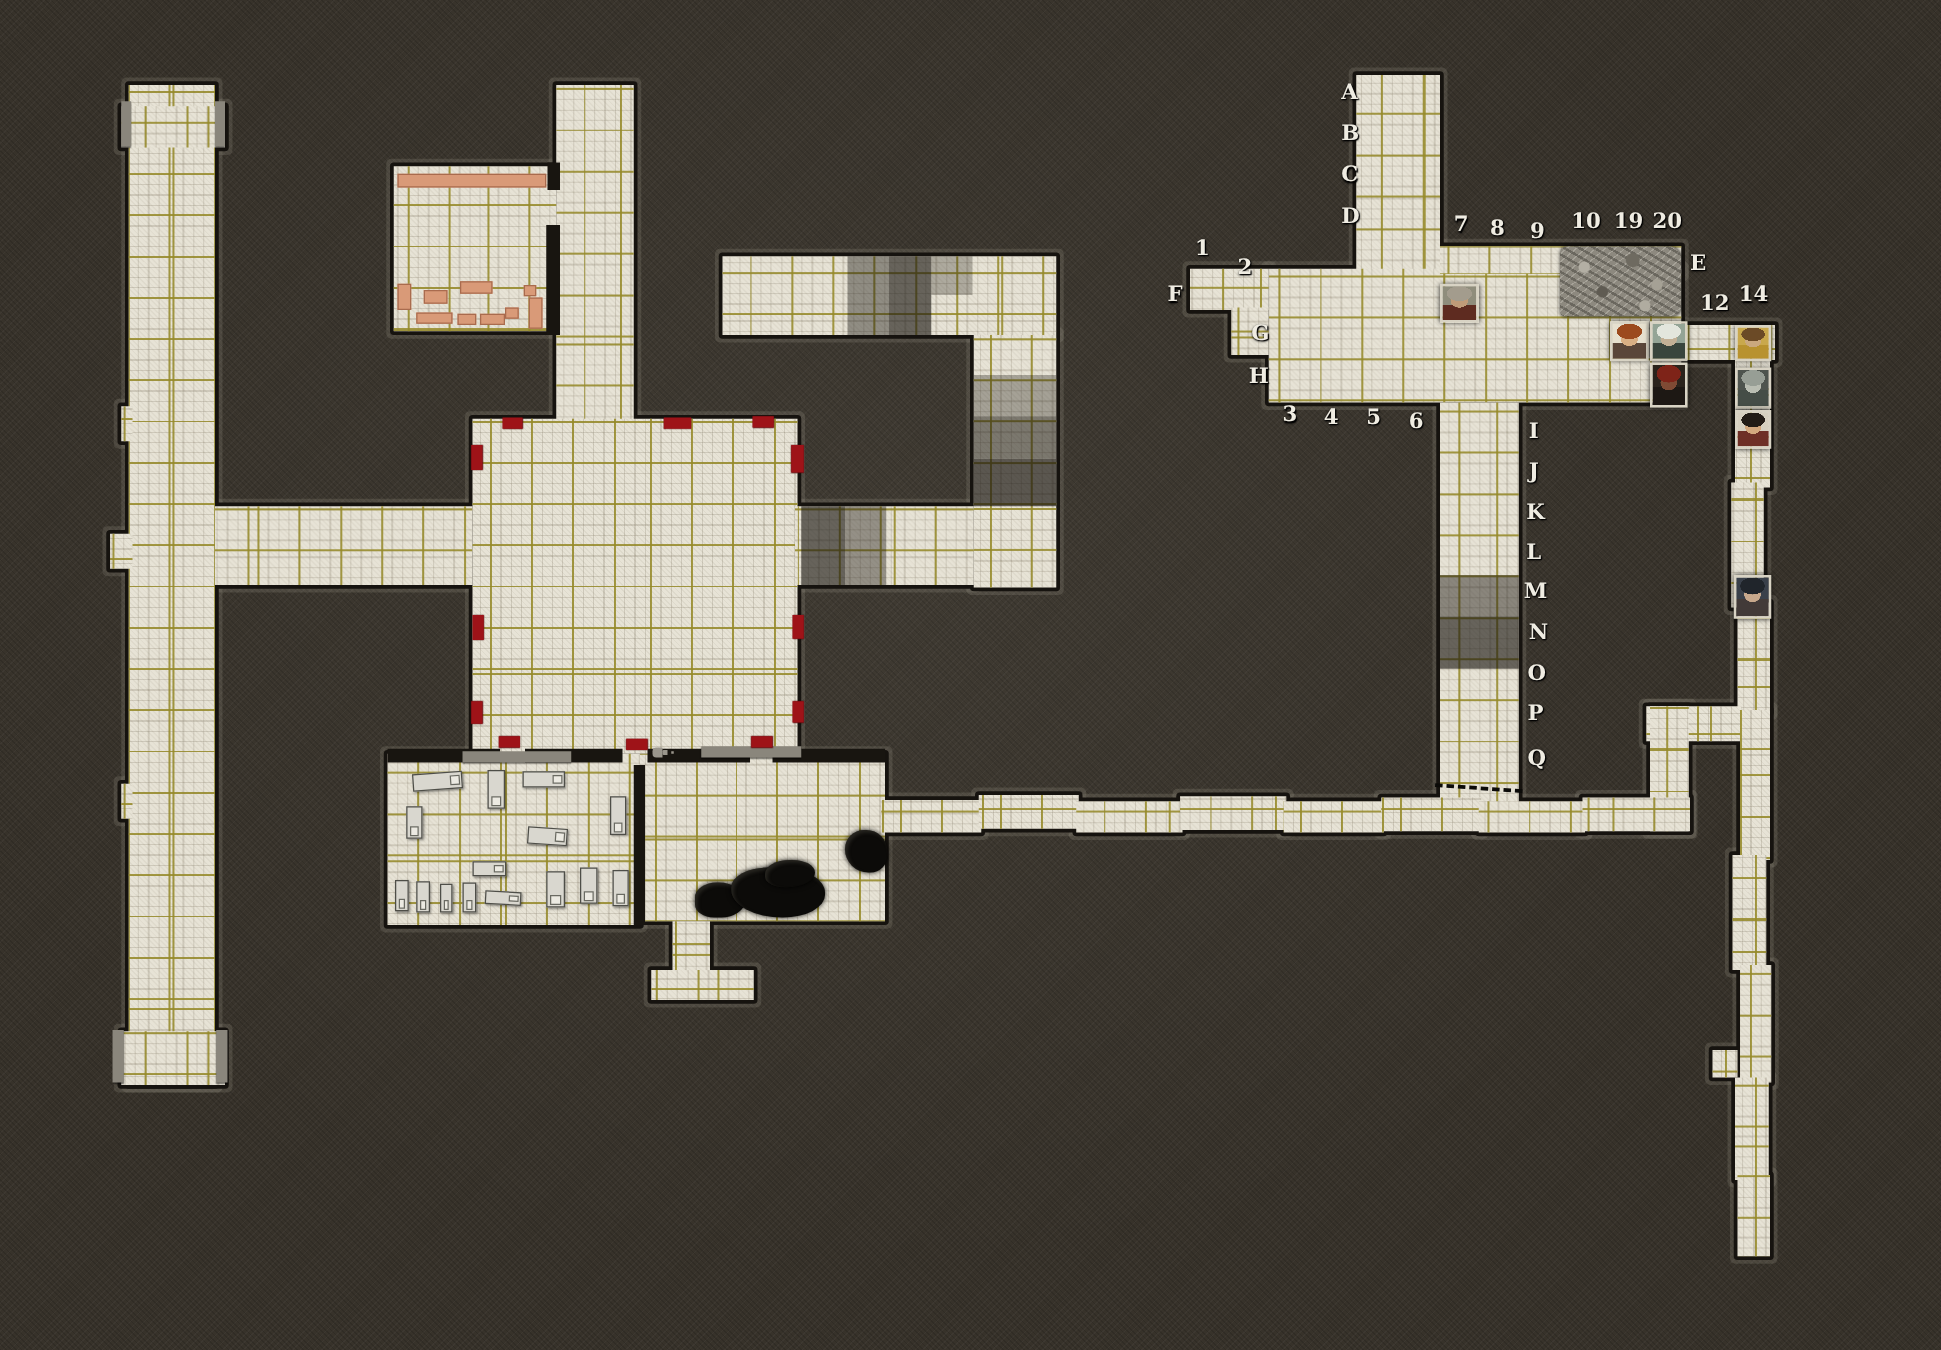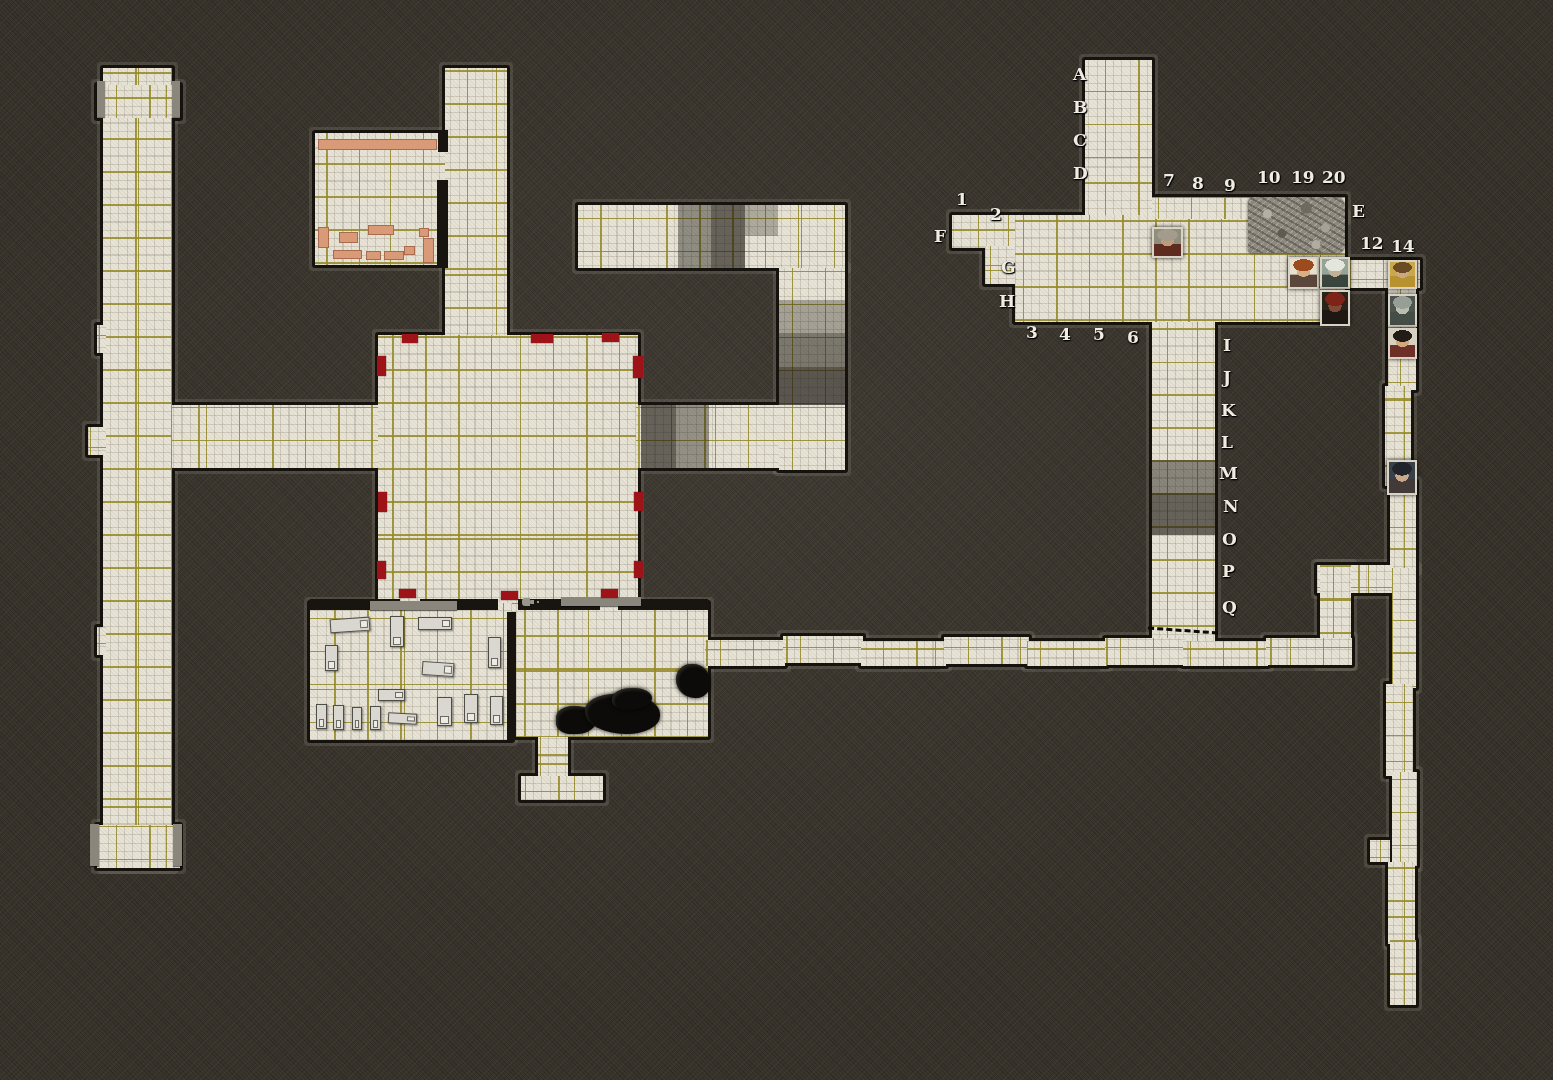--- a/index.html
+++ b/index.html
@@ -323,14 +323,14 @@
     <div class="abs glabel" style="left: 1059px; top: 326px;">4</div>
     <div class="abs glabel" style="left: 1093px; top: 326px;">5</div>
     <div class="abs glabel" style="left: 1127px; top: 329px;">6</div>
     <div class="abs glabel" style="left: 1163px; top: 172px;">7</div>
     <div class="abs glabel" style="left: 1192px; top: 175px;">8</div>
     <div class="abs glabel" style="left: 1224px; top: 177px;">9</div>
     <div class="abs glabel" style="left: 1257px; top: 169px;">10</div>
     <div class="abs glabel" style="left: 1291px; top: 169px;">19</div>
     <div class="abs glabel" style="left: 1322px; top: 169px;">20</div>
     <div class="abs glabel" style="left: 1360px; top: 235px;">12</div>
-    <div class="abs glabel" style="left: 1391px; top: 238px;">14</div>
+    <div class="abs glabel" style="left: 1391px; top: 228px;">14</div>
   </div>
 
 </body></html>

